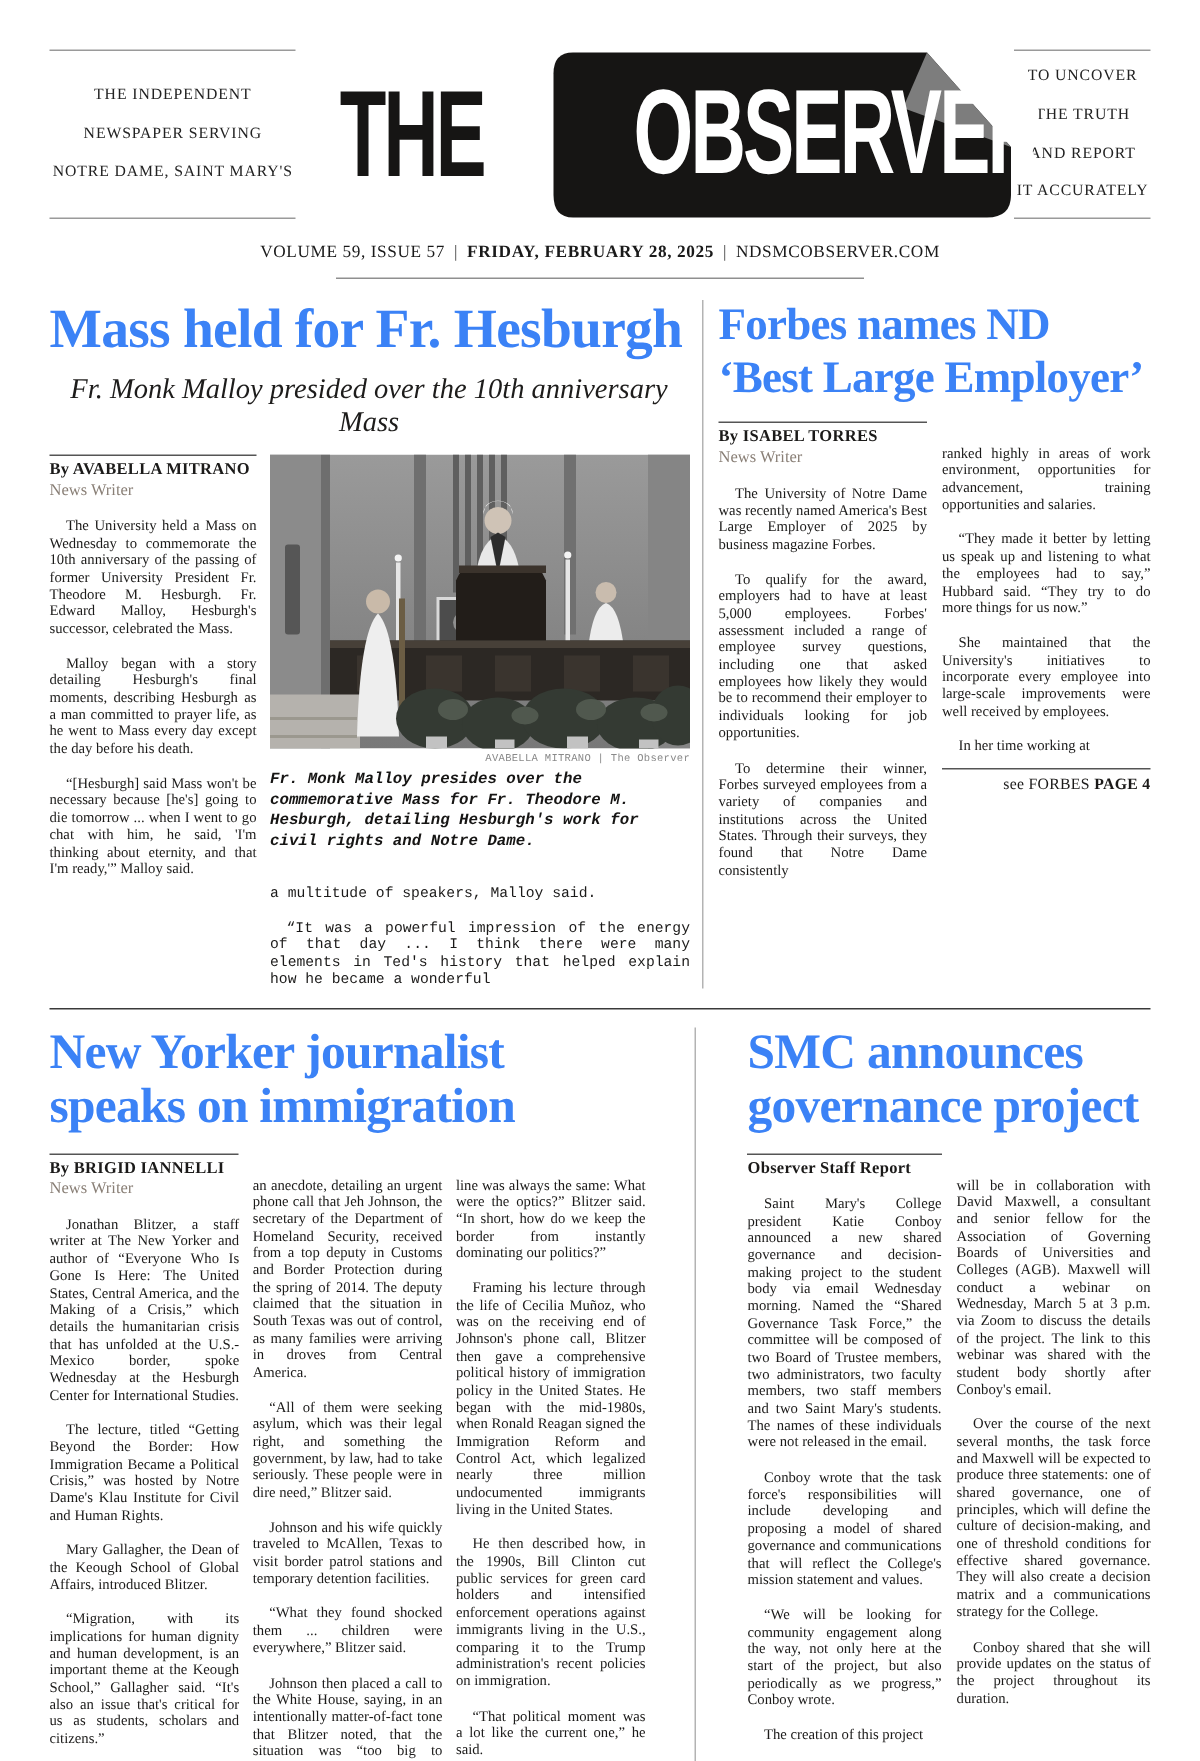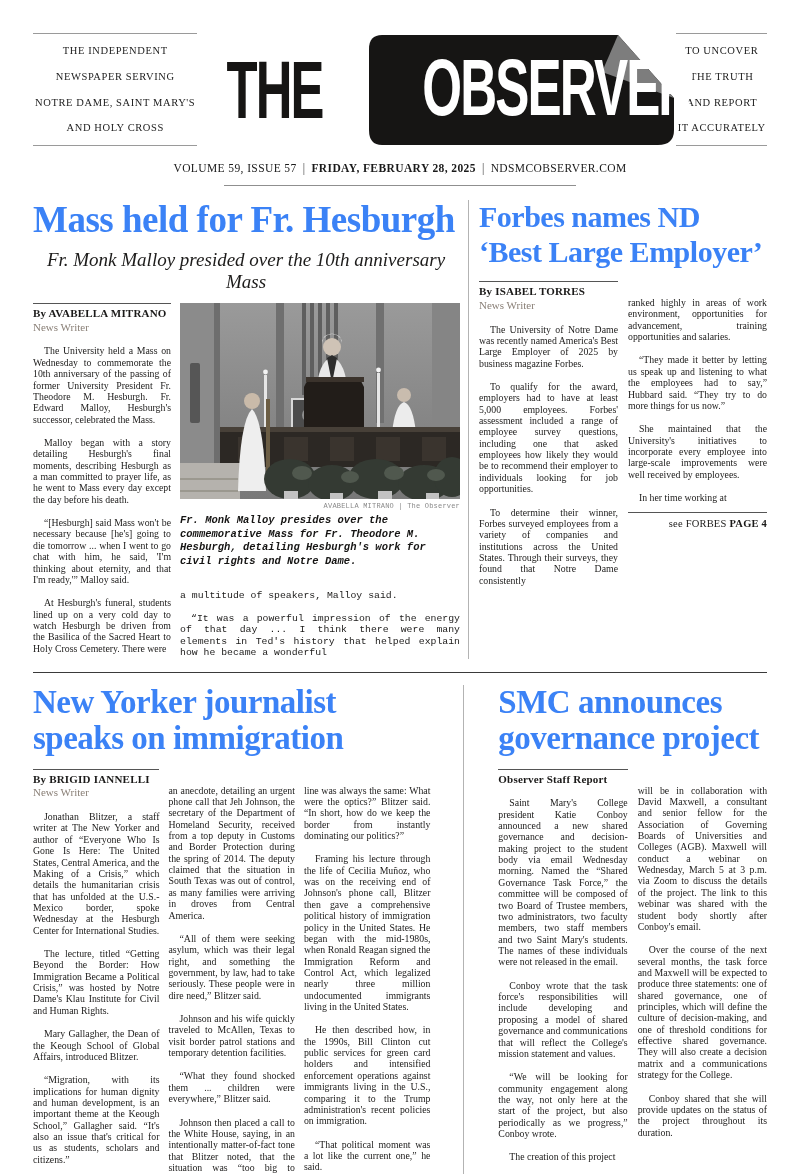--- a/index.html
+++ b/index.html
@@ -75,21 +75,20 @@
 </head>
 <body>
 
 <div class="page">
 
   <header class="masthead">
     <div class="tagline tagline-left">
         <p>THE INDEPENDENT</p>
         <p>NEWSPAPER SERVING</p>
         <p>NOTRE DAME, SAINT MARY'S</p>
-        <p>AND HOLY CROSS</p>
       </div>
     <div class="logo">
       <span class="logo-the">THE</span>
       <span class="logo-box">
         <svg viewBox="0 0 308 112">
           <path d="M14,1 H250 L306,64 V96 Q306,111 290,111 H14 Q1,111 1,96 V15 Q1,1 14,1 Z" fill="#161514"></path>
           <path d="M250,1 L306,64 L234,38 Z" fill="#7d7d7d"></path>
         </svg>
         <span class="logo-observer">OBSERVER</span>
       </span>
@@ -115,21 +114,20 @@
       <div class="cols">
         <div class="col col1-hes">
           <div class="byline-block">
             <div class="byline">By AVABELLA MITRANO</div>
             <div class="byline-role">News Writer</div>
           </div>
           <div>
               <p>The University held a Mass on Wednesday to commemorate the 10th anniversary of the passing of former University President Fr. Theodore M. Hesburgh. Fr. Edward Malloy, Hesburgh's successor, celebrated the Mass.</p>
               <p>Malloy began with a story detailing Hesburgh's final moments, describing Hesburgh as a man committed to prayer life, as he went to Mass every day except the day before his death.</p>
               <p>“[Hesburgh] said Mass won't be necessary because [he's] going to die tomorrow ... when I went to go chat with him, he said, 'I'm thinking about eternity, and that I'm ready,'” Malloy said.</p>
-              <p>At Hesburgh's funeral, students lined up on a very cold day to watch Hesburgh be driven from the Basilica of the Sacred Heart to Holy Cross Cemetery. There were</p>
             </div>
         </div>
         <div class="photo-block">
           <svg class="photo" viewBox="0 0 280 196">
             <defs>
               <linearGradient id="wall" x1="0" y1="0" x2="0" y2="1">
                 <stop offset="0" stop-color="#9a9a9a"></stop>
                   <stop offset="1" stop-color="#787878"></stop>
               </linearGradient>
             </defs>

